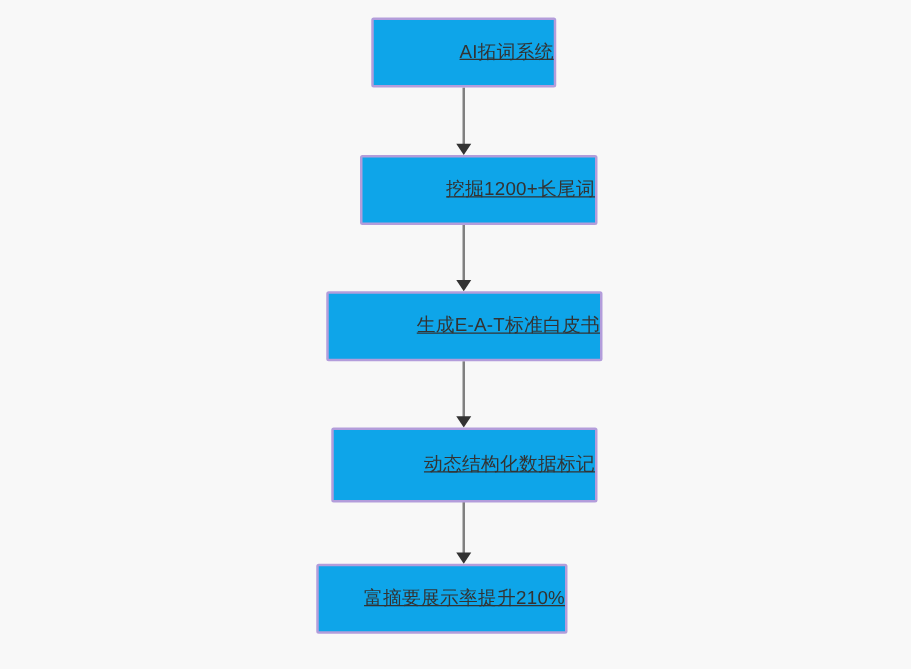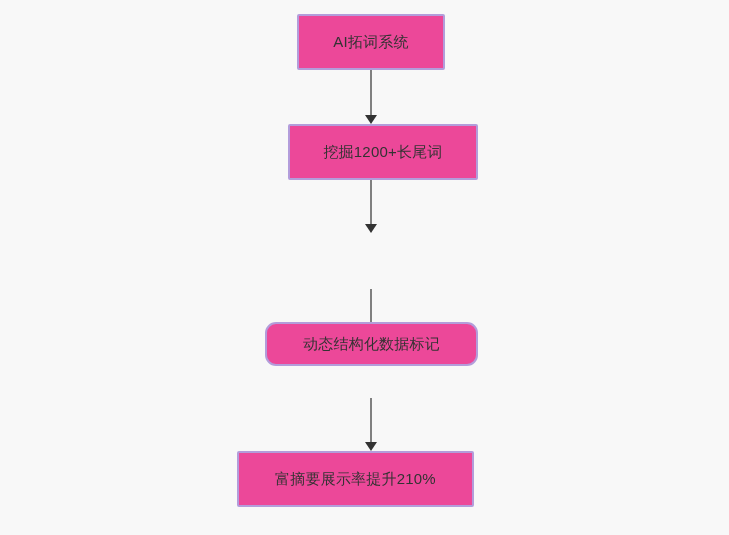--- a/index.html
+++ b/index.html
@@ -16,32 +16,33 @@
   }
   #flow-canvas {
     position: relative;
     width: 729px;
     height: 535px;
     background: #f8f8f8;
   }
   .node {
     position: absolute;
     box-sizing: border-box;
-    background: #ec4899;
+    background: #0ea5e9;
     border: 2px solid #b39ddb;
     border-radius: 2px;
     display: flex;
     align-items: center;
-    justify-content: center;
+    justify-content: flex-end;
     color: #333333;
     font-size: 15px;
     line-height: 1.2;
     letter-spacing: 0.2px;
     white-space: nowrap;
     user-select: none;
+    text-decoration: underline;
   }
   .node-label {
     display: block;
     text-align: center;
   }
   .edge {
     position: absolute;
     width: 12px;
     pointer-events: none;
   }
@@ -89,22 +90,25 @@
   </div>
 
   <div class="node" style="left:297px; top:14px; width:148px; height:56px;">
     <span class="node-label">AI拓词系统</span>
   </div>
 
   <div class="node" style="left:276px; top:124px; width:190px; height:56px;margin-left:12px;">
     <span class="node-label">挖掘1200+长尾词</span>
   </div>
 
+  <div class="node" style="left:261px; top:233px; width:221px; height:56px;">
+    <span class="node-label">生成E-A-T标准白皮书</span>
+  </div>
 
-  <div class="node" style="left:265px; top:322px; width:213px; height:44px;border-radius:11px;">
+  <div class="node" style="left:265px; top:342px; width:213px; height:60px;">
     <span class="node-label">动态结构化数据标记</span>
   </div>
 
-  <div class="node" style="left:237px; top:451px; width:237px; height:56px;">
+  <div class="node" style="left:253px; top:451px; width:201px; height:56px;">
     <span class="node-label">富摘要展示率提升210%</span>
   </div>
 
 </div>
 
 </body></html>

